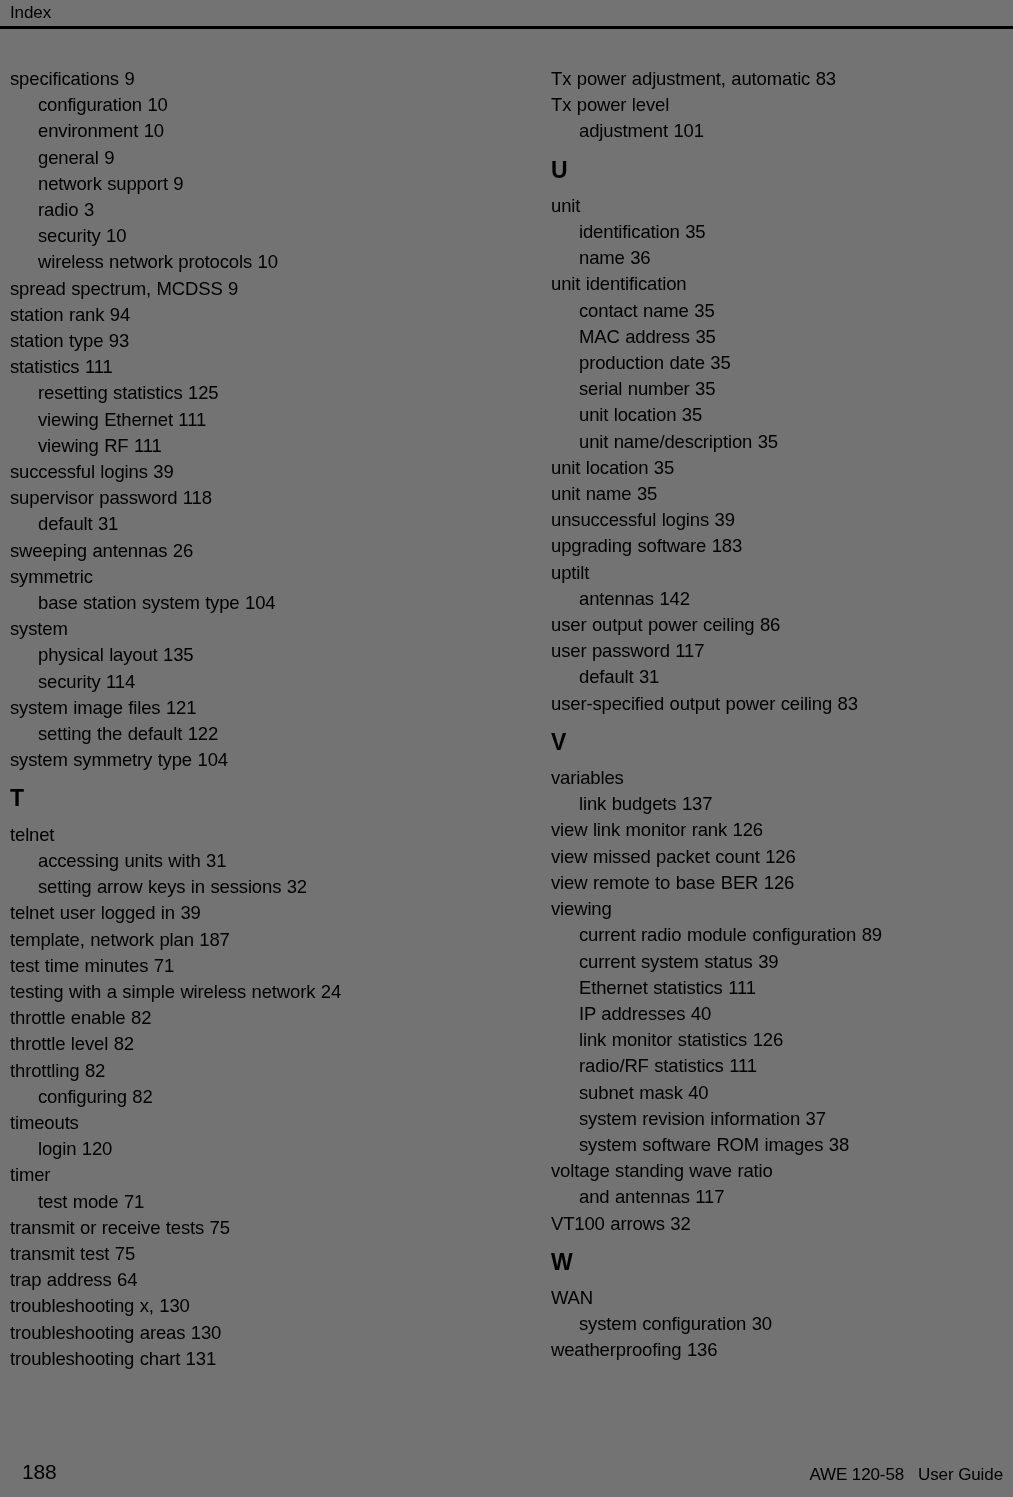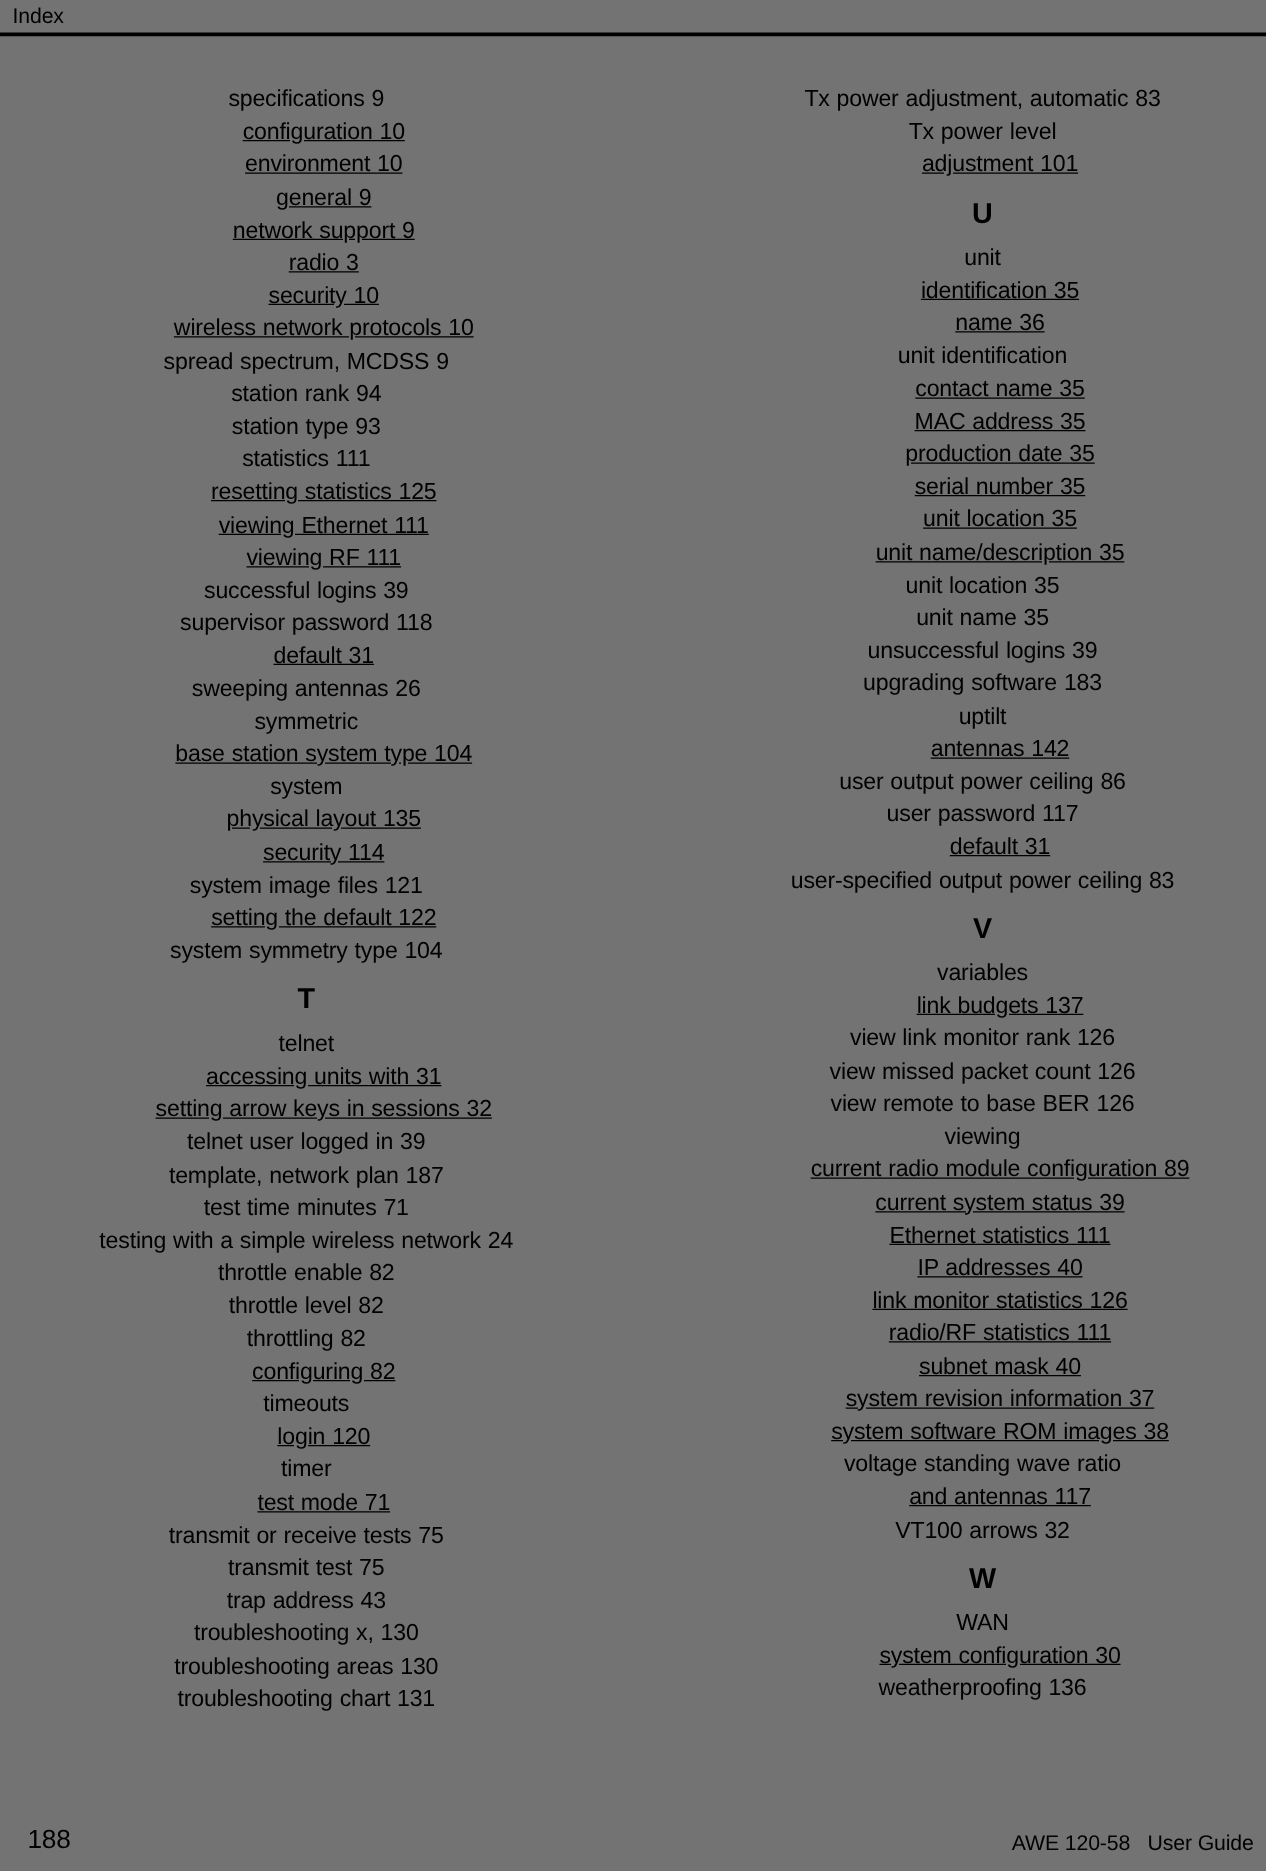--- a/index.html
+++ b/index.html
@@ -46,40 +46,39 @@
     background: #000000;
   }
 
   
   .columns {
     position: absolute;
     left: 0;
     top: 66px;
     width: 1013px;
     height: 1330px;
-    text-align: center;
   }
   .column {
     position: absolute;
     top: 0;
     width: 470px;
     height: 1330px;
   }
   .column.left  { left: 10px; }
   .column.right { left: 527px; margin-left: 24px; }
 
   .entry {
     font-size: 18.5px;
     line-height: 26.2px;
     letter-spacing: -0.15px;
     white-space: nowrap;
     word-spacing: 0.5px;
   }
   .entry.lvl1 { padding-left: 0px;  }
-  .entry.lvl2 { padding-left: 28px; text-decoration: underline; }
+  .entry.lvl2 { padding-left: 28px; }
 
   .alpha-heading {
     font-size: 23px;
     font-weight: bold;
     line-height: 26.2px;
     letter-spacing: 0px;
     padding-top: 12px;
     padding-bottom: 10px;
     white-space: nowrap;
   }
@@ -163,21 +162,21 @@
         <div class="entry lvl1">throttle enable 82</div>
         <div class="entry lvl1">throttle level 82</div>
         <div class="entry lvl1">throttling 82</div>
         <div class="entry lvl2">configuring 82</div>
         <div class="entry lvl1">timeouts</div>
         <div class="entry lvl2">login 120</div>
         <div class="entry lvl1">timer</div>
         <div class="entry lvl2">test mode 71</div>
         <div class="entry lvl1">transmit or receive tests 75</div>
         <div class="entry lvl1">transmit test 75</div>
-        <div class="entry lvl1">trap address 43</div>
+        <div class="entry lvl1">trap address 64</div>
         <div class="entry lvl1">troubleshooting x, 130</div>
         <div class="entry lvl1">troubleshooting areas 130</div>
         <div class="entry lvl1">troubleshooting chart 131</div>
       </div>
     <div class="column right">
         <div class="entry lvl1">Tx power adjustment, automatic 83</div>
         <div class="entry lvl1">Tx power level</div>
         <div class="entry lvl2">adjustment 101</div>
         <div class="alpha-heading">U</div>
         <div class="entry lvl1">unit</div>

